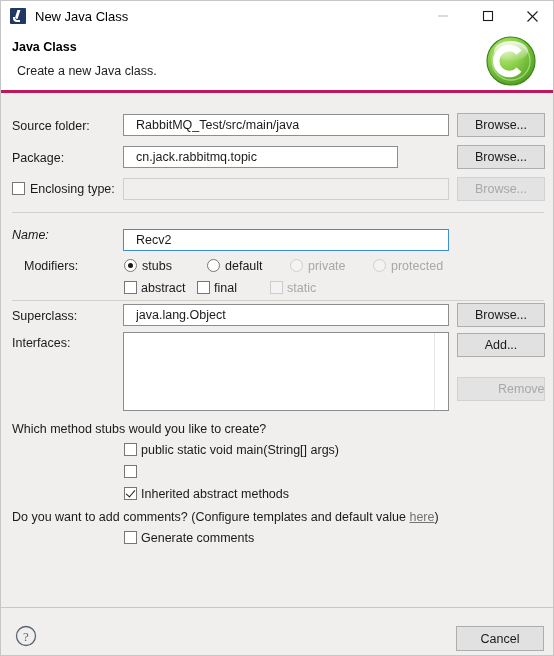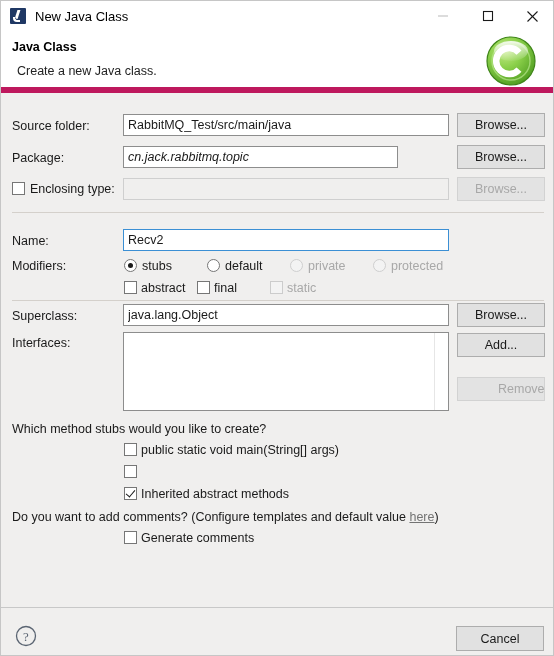--- a/index.html
+++ b/index.html
@@ -80,21 +80,21 @@
     justify-content: center;
   }
   .win-btn svg { display: block; }
 
   
   .header {
     position: absolute;
     left: 0; top: 30px;
     width: 554px; height: 62px;
     background: #ffffff;
-    border-bottom: 6px solid #be185d;
+    border-bottom: 3px solid #be185d;
     box-sizing: border-box;
     overflow: hidden;
   }
   .header-title {
     position: absolute;
     left: 11px; top: 9px;
     font-size: 12.5px;
     font-weight: bold;
     color: #000000;
   }
@@ -121,21 +121,21 @@
 
   .field {
     position: absolute;
     box-sizing: border-box;
     height: 22px;
     background: #ffffff;
     border: 1px solid #8d8d8d;
     font-family: "Liberation Sans", sans-serif;
     font-size: 12.5px;
     color: #1a1a1a;
-    padding: 0 4px;
+    padding: 0 12px;
     line-height: 20px;
     outline: none;
   }
   .field.focused {
     border: 1px solid #3b8fd4;
     box-shadow: inset 0 0 0 1px #ffffff;
   }
   .field.disabled {
     background: #f0efee;
     border: 1px solid #cfcfcf;
@@ -308,34 +308,34 @@
       <path d="M34 17.5a13 13 0 1 0 0 17" fill="none" stroke="#ffffff" stroke-width="6.5" stroke-linecap="butt"></path>
       <ellipse cx="26" cy="16" rx="17" ry="10" fill="url(#gGloss)"></ellipse>
     </svg>
   </div>
 
   <div class="lbl" style="left:11px; top:118px;">Source folder:</div>
   <input class="field" style="left: 122px; top: 113px; width: 326px;" value="RabbitMQ_Test/src/main/java">
   <button class="btn" style="left:456px; top:112px;">Browse...</button>
 
   <div class="lbl" style="left:11px; top:150px;">Package:</div>
-  <input class="field" style="left: 122px; top: 145px; width: 275px; font-style: italic;" value="cn.jack.rabbitmq.topic">
+  <input class="field" style="left: 122px; top: 145px; width: 275px;" value="cn.jack.rabbitmq.topic">
   <button class="btn" style="left:456px; top:144px;">Browse...</button>
 
   <div class="cb" style="left:11px; top:181px;"></div>
   <div class="lbl" style="left:29px; top:181px;">Enclosing type:</div>
   <input class="field disabled" style="left: 122px; top: 177px; width: 326px;" disabled="" value="">
   <button class="btn disabled" style="left:456px; top:176px;" disabled="">Browse...</button>
 
   <div class="sep" style="top:211px;"></div>
 
-  <div class="lbl" style="left:11px; top:233px;">Name:</div>
+  <div class="lbl" style="left:11px; top:227px;font-style:italic;">Name:</div>
   <input class="field focused" style="left: 122px; top: 228px; width: 326px;" value="Recv2">
 
-  <div class="lbl" style="left:11px; top:258px;">Modifiers:</div>
+  <div class="lbl" style="left:23px; top:258px;">Modifiers:</div>
 
   <div class="rb selected" style="left:123px; top:258px;"></div>
   <div class="lbl" style="left:141px; top:258px;">stubs</div>
 
   <div class="rb" style="left:206px; top:258px;"></div>
   <div class="lbl" style="left:224px; top:258px;">default</div>
 
   <div class="rb disabled" style="left:289px; top:258px;"></div>
   <div class="lbl disabled" style="left:307px; top:258px;">private</div>
 

